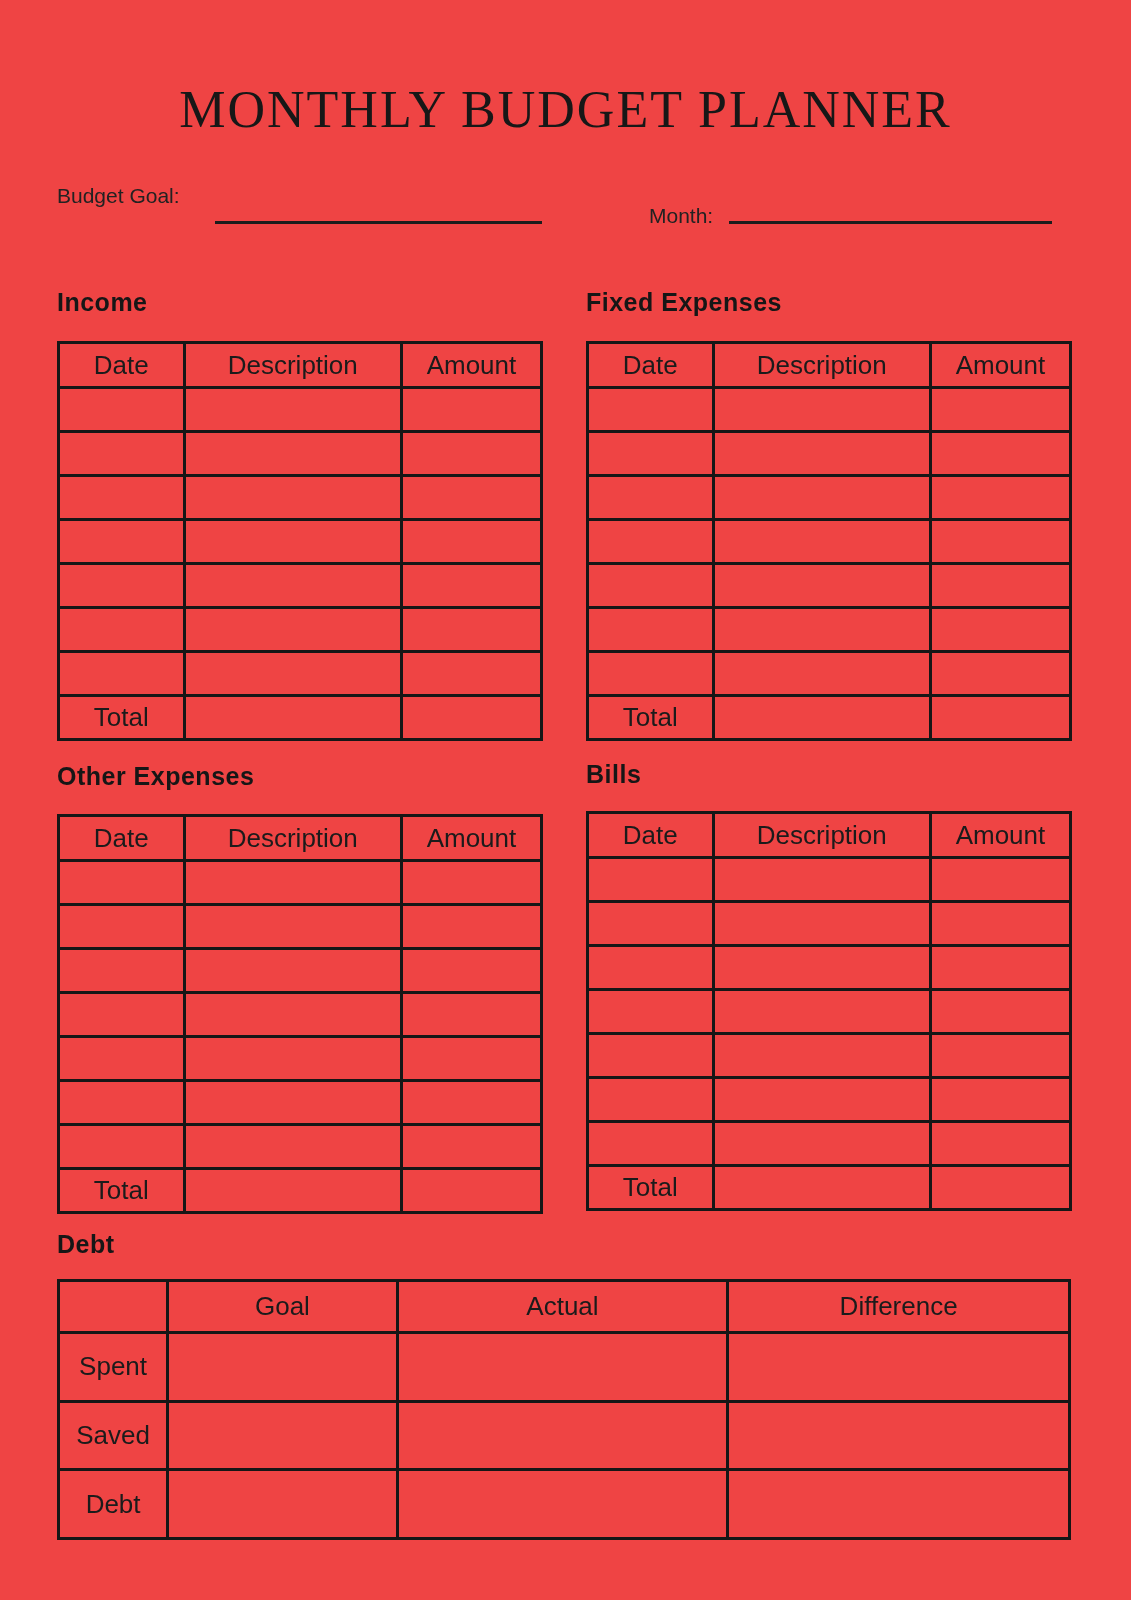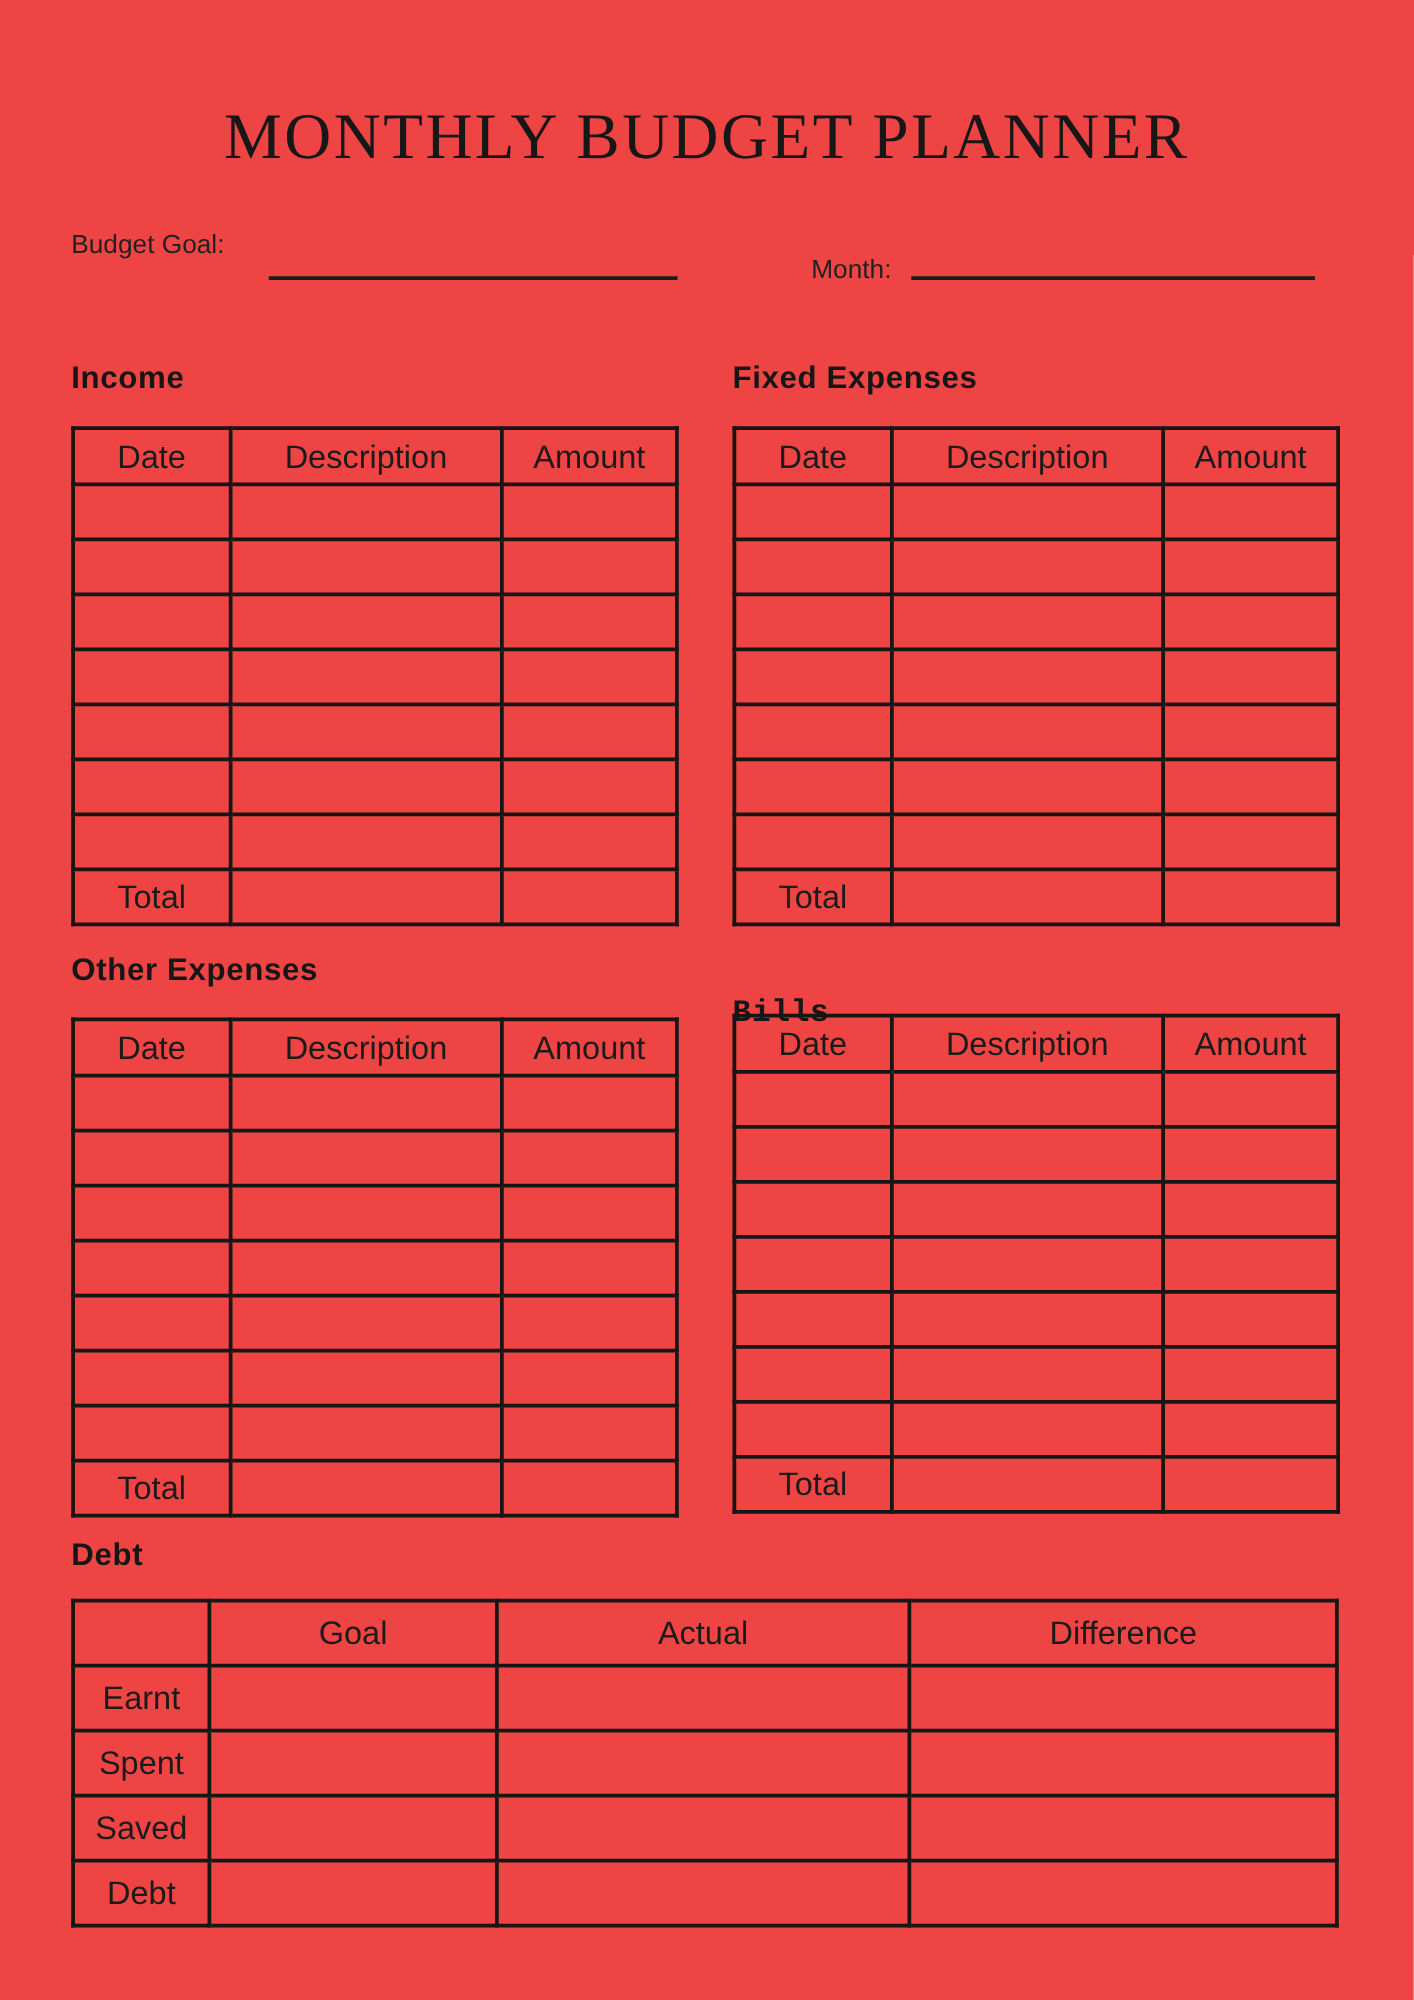--- a/index.html
+++ b/index.html
@@ -45,21 +45,21 @@
     position: absolute;
     font-size: 25px;
     font-weight: 700;
     letter-spacing: 0.5px;
     color: #161616;
     white-space: nowrap;
   }
   #income-heading { left: 57px;  top: 288px; }
   #fixed-heading  { left: 586px; top: 288px; }
   #other-heading  { left: 57px;  top: 762px; }
-  #bills-heading  { left: 586px; top: 796px; font-family: Liberation Mono, monospace; }
+  #bills-heading  { left: 586px; top: 760px; }
   #recap-heading  { left: 57px;  top: 1230px; }
 
   table.budget {
     position: absolute;
     border-collapse: collapse;
     table-layout: fixed;
   }
   table.budget th, table.budget td {
     border: 3px solid #161616;
     font-size: 26px;
@@ -345,26 +345,20 @@
     <thead>
       <tr>
         <th></th>
         <th>Goal</th>
         <th>Actual</th>
         <th>Difference</th>
       </tr>
     </thead>
     <tbody>
       <tr>
-        <td>Earnt</td>
-        <td></td>
-        <td></td>
-        <td></td>
-      </tr>
-      <tr>
         <td>Spent</td>
         <td></td>
         <td></td>
         <td></td>
       </tr>
       <tr>
         <td>Saved</td>
         <td></td>
         <td></td>
         <td></td>

